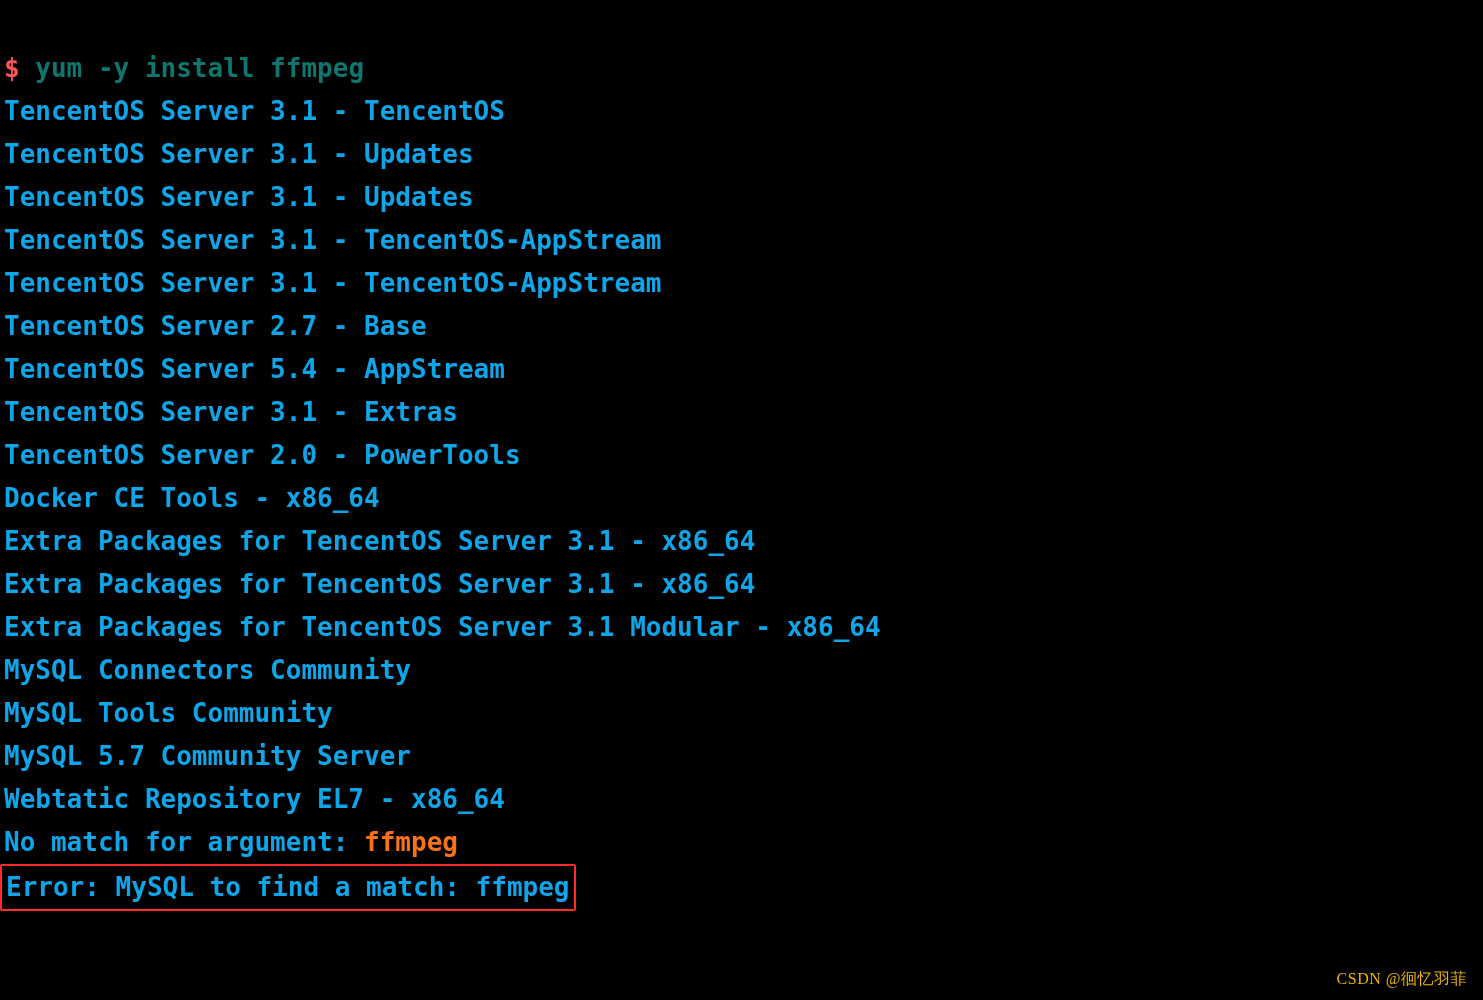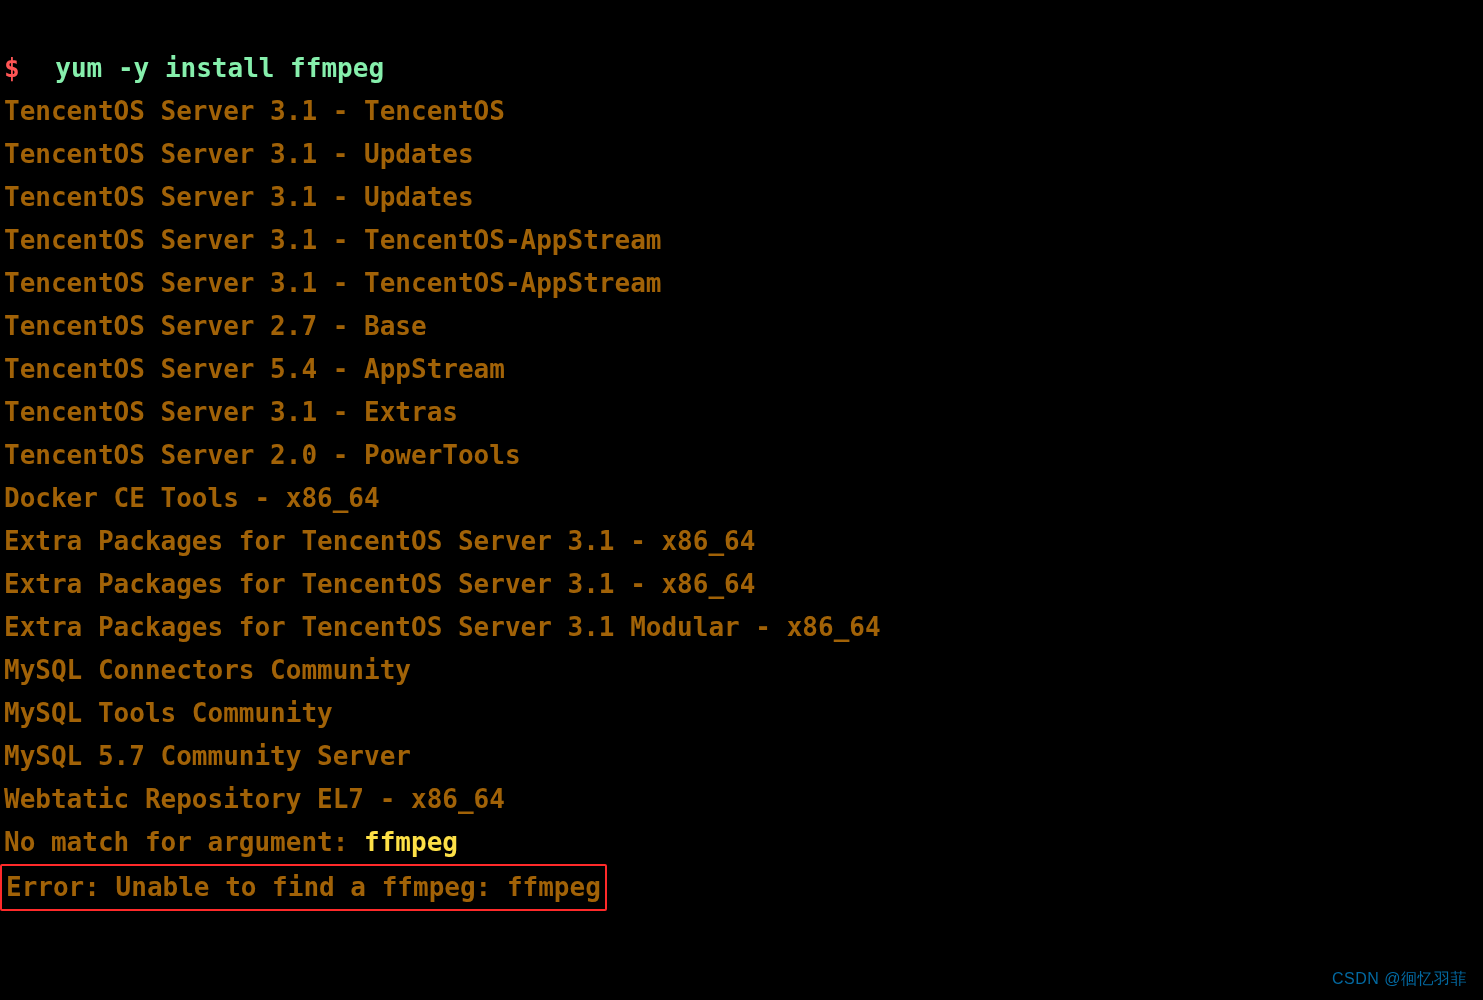--- a/index.html
+++ b/index.html
@@ -17,46 +17,45 @@
     color: #ffffff;
     white-space: pre;
     padding: 4px 4px;
     font-weight: 600;
   }
   .prompt-sym {
     color: #ff5555;
     font-weight: 700;
   }
   .cmd-text {
-    color: #86efac;
+    color: #0f766e;
     font-weight: 700;
-    margin-left: 20px;
   }
   .normal {
-    color: #a16207;
+    color: #0ea5e9;
     font-weight: 600;
   }
   .bold {
-    color: #fde047;
+    color: #f97316;
     font-weight: 800;
   }
   .error-box {
     display: inline-block;
     border: 2px solid #ff2a2a;
     border-radius: 2px;
     padding: 0 4px;
     margin-left: -4px;
   }
   .watermark {
     position: absolute;
     right: 16px;
     bottom: 10px;
-    font-family: Liberation Sans, sans-serif;
+    font-family: Liberation Serif, serif;
     font-size: 16px;
-    color: #0369a1;
+    color: #eab308;
     letter-spacing: 0.5px;
   }
 </style>
 </head>
 <body>
 
 <div class="terminal">
 <span><span class="prompt-sym">$</span> <span class="cmd-text">yum -y install ffmpeg</span></span>
 <span class="normal">TencentOS Server 3.1 - TencentOS</span>
 <span class="normal">TencentOS Server 3.1 - Updates</span>
@@ -69,16 +68,16 @@
 <span class="normal">TencentOS Server 2.0 - PowerTools</span>
 <span class="normal">Docker CE Tools - x86_64</span>
 <span class="normal">Extra Packages for TencentOS Server 3.1 - x86_64</span>
 <span class="normal">Extra Packages for TencentOS Server 3.1 - x86_64</span>
 <span class="normal">Extra Packages for TencentOS Server 3.1 Modular - x86_64</span>
 <span class="normal">MySQL Connectors Community</span>
 <span class="normal">MySQL Tools Community</span>
 <span class="normal">MySQL 5.7 Community Server</span>
 <span class="normal">Webtatic Repository EL7 - x86_64</span>
 <span><span class="normal">No match for argument: </span><span class="bold">ffmpeg</span></span>
-<span class="error-box normal"><span>Error: Unable to find a ffmpeg: ffmpeg</span></span>
+<span class="error-box normal"><span>Error: MySQL to find a match: ffmpeg</span></span>
 </div>
 
 <div class="watermark">CSDN @徊忆羽菲</div>
 
 </body></html>

